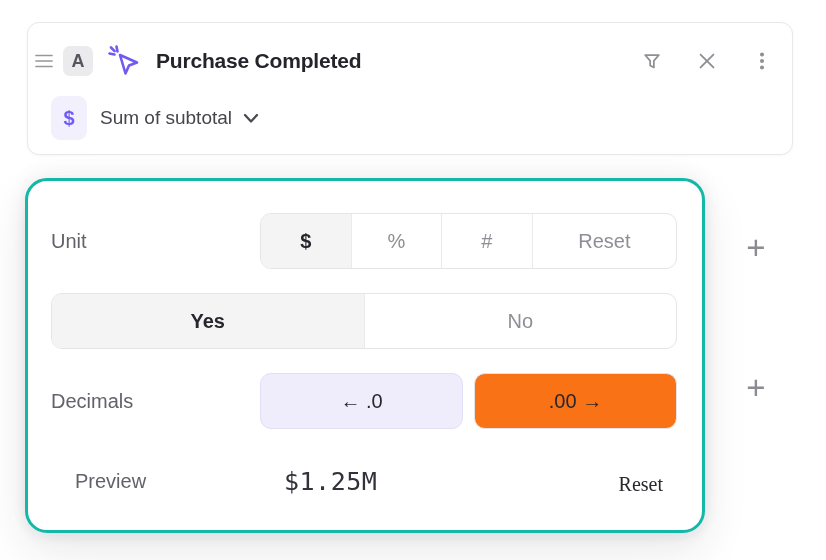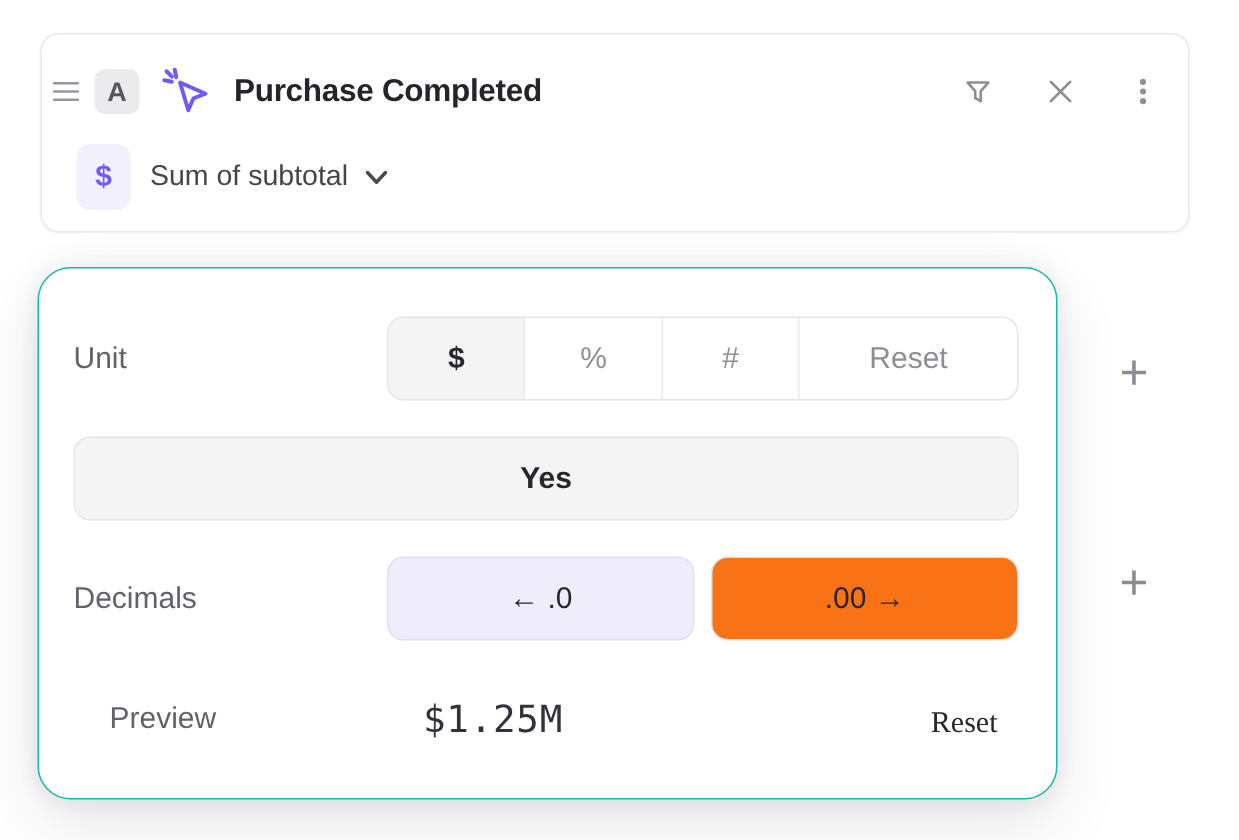--- a/index.html
+++ b/index.html
@@ -27,21 +27,21 @@
     display:flex; align-items:center; }
   .dollar-badge { width:36px; height:44px; border:none; border-radius:9px;
     background:#f2f0fd; color:#6f5bf5; font-size:20px; font-weight:700;
     font-family:inherit; cursor:pointer; }
   .metric-select { margin-left:13px; display:flex; align-items:center; gap:11px;
     background:none; border:none; font-family:inherit; font-size:19px;
     color:#45454c; cursor:pointer; }
 
   
   .popup { position:absolute; left:25px; top:178px; width:680px; height:355px;
-    background:#fff; border:1px solid #14b8a6; border-radius:22px;
+    background:#fff; border:3px solid #14b8a6; border-radius:22px;
     padding:32px 25px 0 23px;
     box-shadow:0 18px 44px rgba(40,40,60,0.10), 0 4px 14px rgba(40,40,60,0.06),
                0 -6px 22px rgba(40,40,60,0.04); }
   .prow { display:flex; align-items:center; height:56px; margin-bottom:24px; }
   .plabel { width:209px; font-size:20px; color:#62626a; }
   .segmented { flex:1; display:flex; height:56px; border:1px solid #e5e5e8;
     border-radius:11px; background:#fff; overflow:hidden; }
   .seg { flex:1; border:none; border-right:1px solid #eaeaec; background:transparent;
     font-family:inherit; font-size:20px; color:#8e8e95; cursor:pointer; }
   .seg:last-child { border-right:none; }
@@ -141,20 +141,21 @@
         <button class="seg selected">$</button>
         <button class="seg">%</button>
         <button class="seg">#</button>
         <button class="seg seg-wide">Reset</button>
       </div>
     </div>
 
     <div class="prow">
       <div class="segmented">
         <button class="seg selected">Yes</button>
+        <button class="seg">No</button>
       </div>
     </div>
 
     <div class="prow">
       <span class="plabel">Decimals</span>
       <div class="dec-group">
         <button class="dec selected">← .0</button>
         <button class="dec">.00 →</button>
       </div>
     </div>

